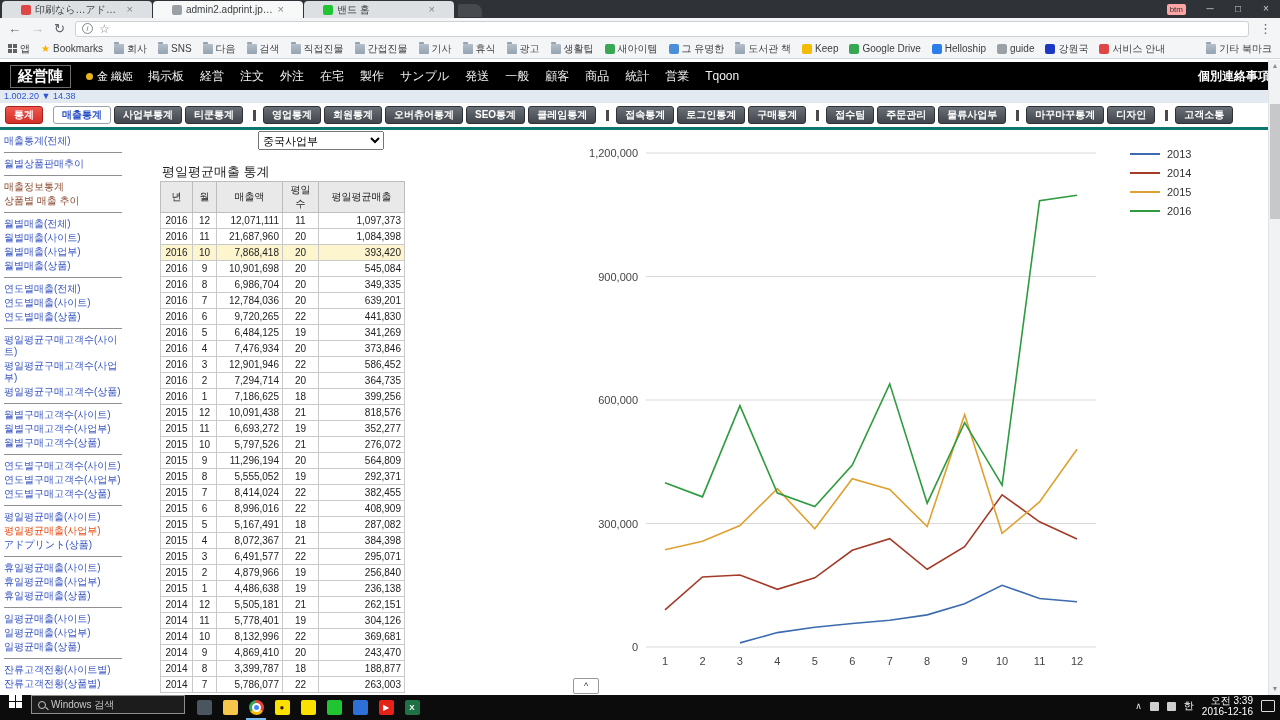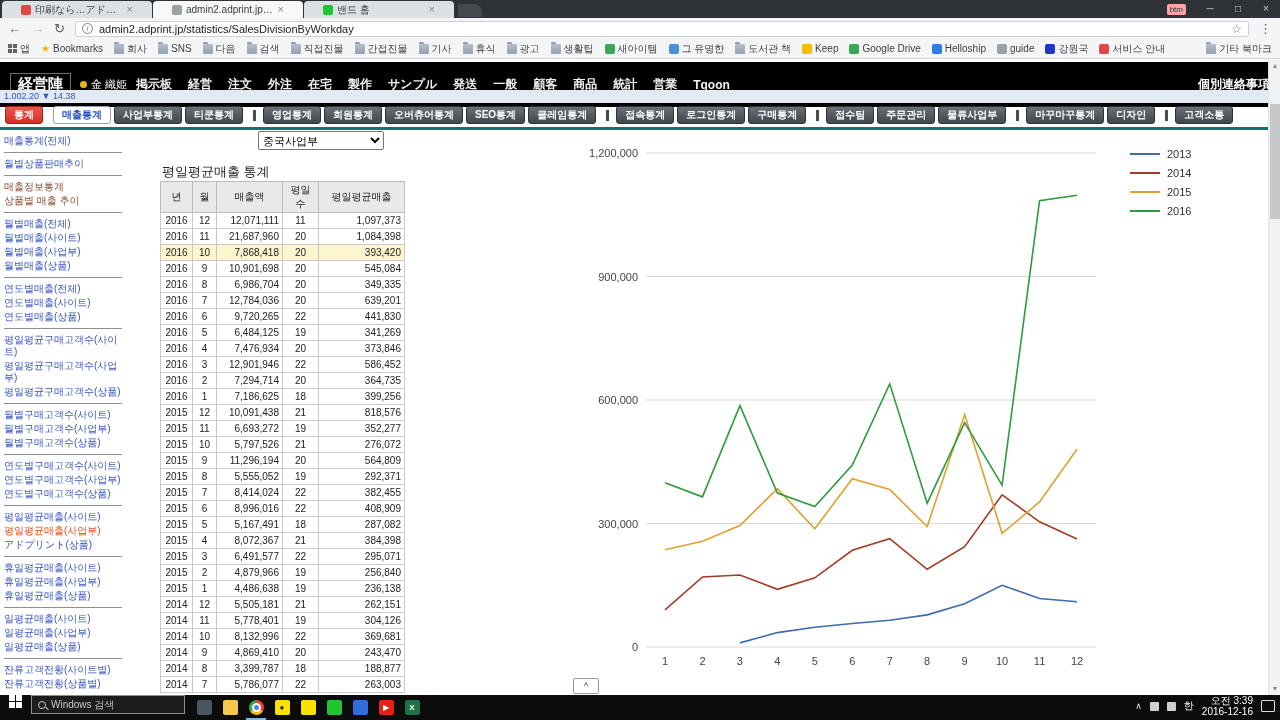--- a/index.html
+++ b/index.html
@@ -31,26 +31,26 @@
 .bm-right{margin-left:auto}
 .bi{width:10px;height:10px;flex:none}
 .bi.site{border-radius:2px}
 .bi.folder{background:linear-gradient(#b4bfc9,#94a3b1);border-radius:1px;position:relative}
 .bi.folder:before{content:"";position:absolute;left:0;top:-2px;width:5px;height:2px;background:#94a3b1;border-radius:1px 1px 0 0}
 .bi.starg{color:#f4b400;font-size:10px;line-height:10px;width:auto;background:none}
 .bi.apps{display:grid;grid-template-columns:4px 4px;gap:1px;width:9px;height:9px;background:none}
 .bi.apps i{width:4px;height:4px;background:#5f6368}
 
 .page{position:absolute;left:0;top:60px;width:1280px;height:635px;background:#fff}
-.blacknav{position:absolute;left:0;top:2px;width:100%;height:45px;background:#000;display:flex;align-items:center;padding:0 10px;gap:9px;color:#fff}
+.blacknav{position:absolute;left:0;top:2px;width:100%;height:28px;background:#000;display:flex;align-items:center;padding:0 10px;gap:15px;color:#fff}
 .logo{font-family:"Liberation Serif","DejaVu Serif",serif;font-size:15px;font-weight:bold;border:1px solid #6d6d6d;padding:1px 7px;white-space:nowrap}
 .navuser{font-size:11px;display:flex;align-items:center;gap:4px;white-space:nowrap}
 .coin{width:7px;height:7px;border-radius:50%;background:#e8b51e}
 .navitems{display:flex;align-items:center;gap:16px}
-.nav-item{font-size:12px;font-weight:bold;color:#f2f2f2;white-space:nowrap;cursor:pointer}
+.nav-item{font-size:12px;font-weight:normal;color:#f2f2f2;white-space:nowrap;cursor:pointer}
 .nav-right{margin-left:auto;font-size:12px;font-weight:bold;white-space:nowrap}
 .verstrip{position:absolute;left:0;top:30px;width:100%;height:13px;background:#e2e9f1;font-size:9px;color:#2b57d2;line-height:13px;padding-left:4px}
 .statstabs{position:absolute;left:0;top:43px;width:100%;height:27px;display:flex;align-items:center;padding:0 5px;border-bottom:3px solid #0f766e}
 .stab{height:18px;line-height:16px;padding:0 8px;font-size:10px;font-weight:bold;color:#fff;
   background:linear-gradient(#6a7077,#41464c);border:1px solid #2e3236;border-radius:3px;margin-right:3px;cursor:pointer;white-space:nowrap}
 .stab.red{background:linear-gradient(#f0564f,#d32f27);border-color:#a81f17;margin-right:10px}
 .stab.active{background:#fff;color:#2b53c9;border-color:#9aa0a6}
 .gdiv{width:3px;height:11px;background:#4a4a4a;margin:0 7px;flex:none}
 .sidebar{position:absolute;left:4px;top:74px;width:150px;height:560px;overflow:hidden}
 .sitem{font-size:10px;color:#3553c0;line-height:12px;padding:1px 0;cursor:pointer;width:126px}
@@ -125,21 +125,20 @@
     <span class="winbtn">×</span>
   </div>
 </div>
 
 <div class="toolbar">
   <span class="navbtn">←</span>
   <span class="navbtn disabled">→</span>
   <span class="navbtn">↻</span>
   <div class="omnibox">
     <span class="info-i">i</span>
-    <span class="omni-url">admin2.adprint.jp/statistics/SalesDivisionByWorkday</span>
     <span class="star">☆</span>
   </div>
   <span class="menu">⋮</span>
 </div>
 
 <div class="bookmarks">
     <div class="bm">
       <span class="bi apps">
         <i></i>
         <i></i>

